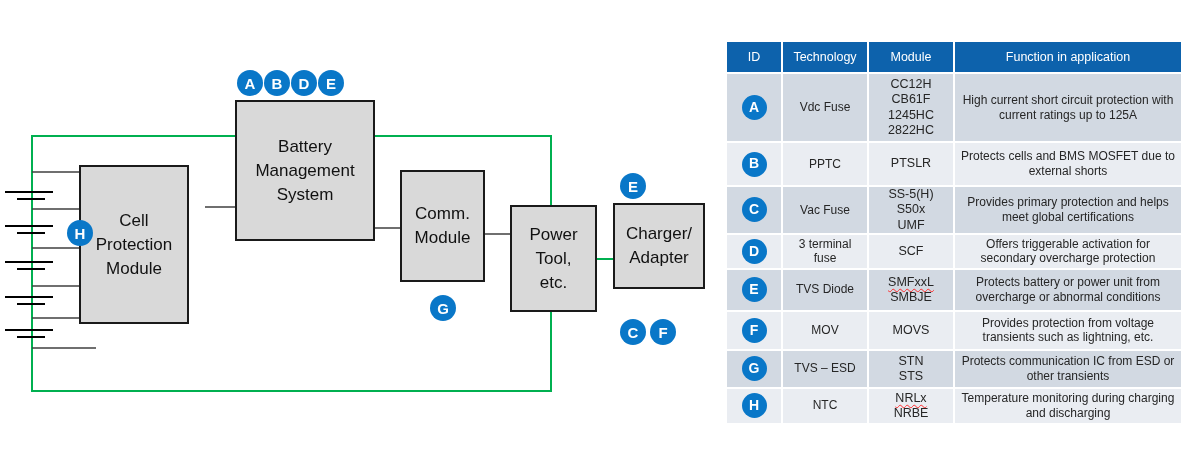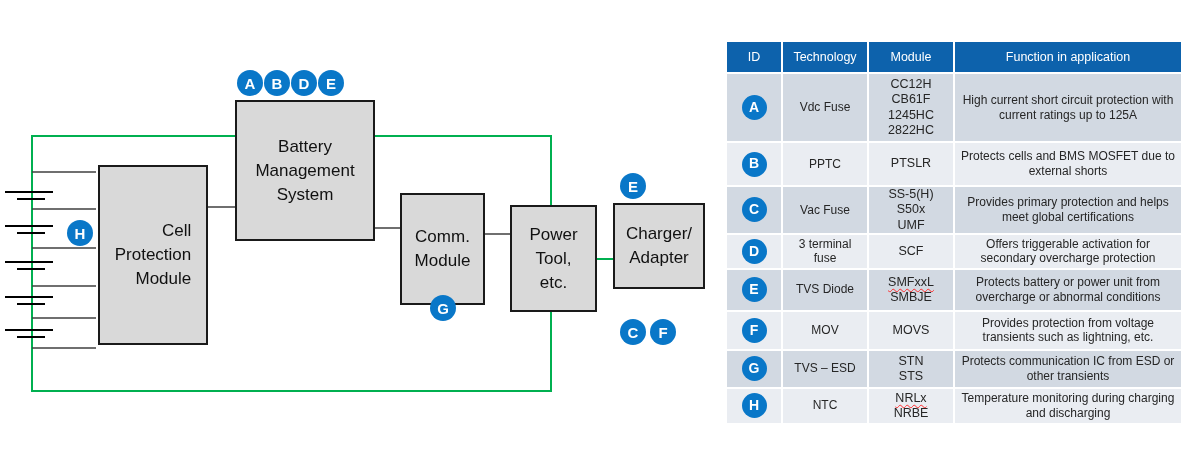--- a/index.html
+++ b/index.html
@@ -85,27 +85,27 @@
         <line x1="17" y1="233" x2="45" y2="233"></line>
       <line x1="5" y1="262" x2="53" y2="262"></line>
         <line x1="17" y1="269" x2="45" y2="269"></line>
       <line x1="5" y1="297" x2="53" y2="297"></line>
         <line x1="17" y1="304" x2="45" y2="304"></line>
       <line x1="5" y1="330" x2="53" y2="330"></line>
         <line x1="17" y1="337" x2="45" y2="337"></line>
     </g>
   </svg>
 
-  <div class="dbox" style="left:98px;top:165px;width:110px;height:180px;text-align:right;">Cell
+  <div class="dbox" style="left:79px;top:165px;width:110px;height:159px;">Cell
 Protection
 Module</div>
   <div class="dbox" style="left:235px;top:100px;width:140px;height:141px;">Battery
 Management
 System</div>
-  <div class="dbox" style="left:400px;top:193px;width:85px;height:112px;">Comm.
+  <div class="dbox" style="left:400px;top:170px;width:85px;height:112px;">Comm.
 Module</div>
   <div class="dbox" style="left:510px;top:205px;width:87px;height:107px;">Power
 Tool,
 etc.</div>
   <div class="dbox" style="left:613px;top:203px;width:92px;height:86px;">Charger/
 Adapter</div>
 
   <div class="badge" style="left:237px;top:70px;">A</div>
   <div class="badge" style="left:264px;top:70px;">B</div>
   <div class="badge" style="left:291px;top:70px;">D</div>

